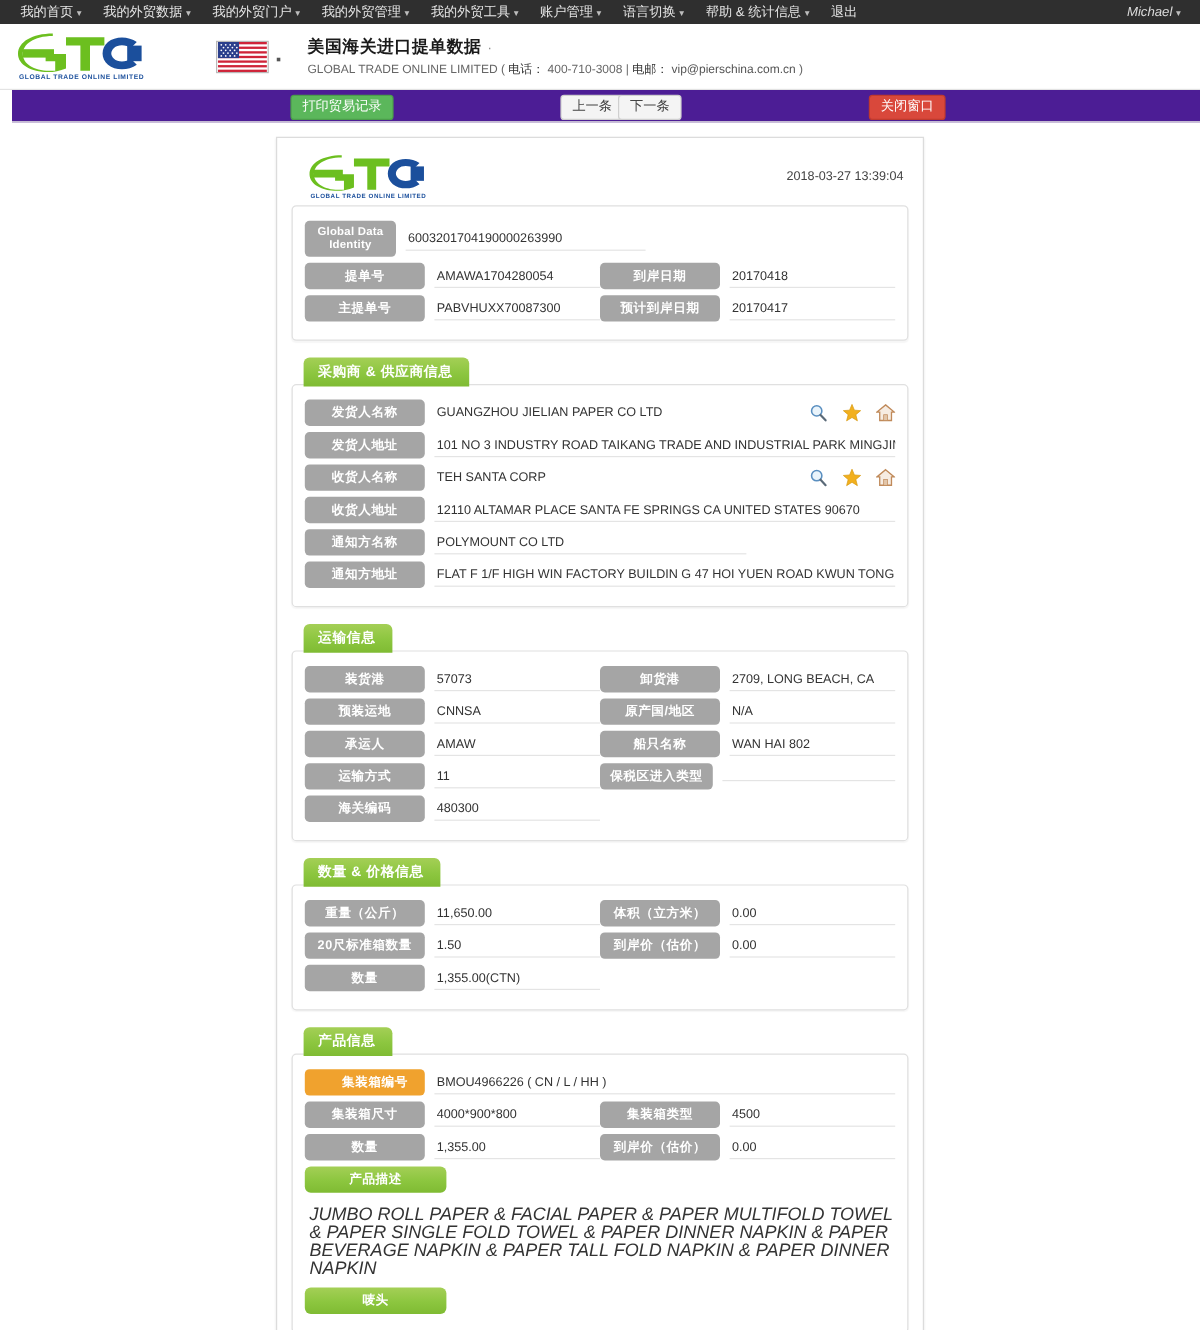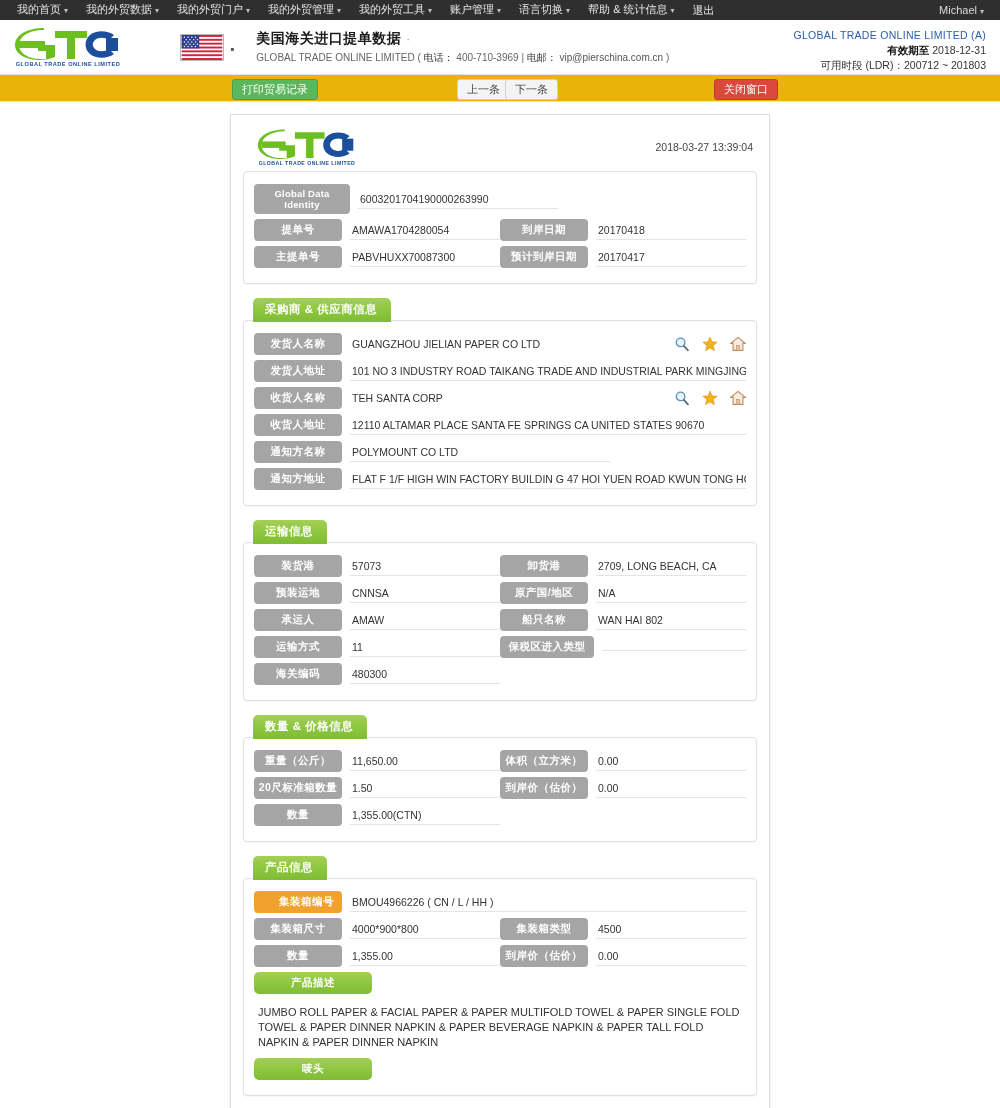--- a/index.html
+++ b/index.html
@@ -16,21 +16,21 @@
   .topnav {
     height: 20px; background: #2f2f2f; color: #e8e8e8;
     display: flex; align-items: center; padding: 0 8px;
     font-size: 11px; white-space: nowrap;
   }
   .topnav .nav-item {
     padding: 16px 9px; color: #e6e6e6; cursor: pointer; line-height: 20px;
   }
   .caret { font-size: 8px; margin-left: 3px; color:#bdbdbd; }
   .topnav .spacer { flex: 1 1 auto; }
-  .topnav .user { padding: 0 8px; font-size: 11px; color:#dcdcdc; }
+  .topnav .user { padding: 0 8px; font-size: 11px; color:#dcdcdc;font-style:italic; }
 
   
   .header {
     height: 55px; border-bottom: 1px solid #e3e3e3;
     display: flex; align-items: center; padding: 0 14px; position: relative;
     background: #fff;
   }
   .logo { width: 108px; height: 42px; display:flex; align-items:center; }
   .flagwrap { margin-left: 58px; display:flex; align-items:center; }
   .flag { width: 44px; height: 27px; border: 1px solid #b9b9b9; }
@@ -47,21 +47,21 @@
     position: absolute; right: 14px; top: 8px; text-align: right; line-height: 15px;
   }
   .acct .a1 { color: #2a5da8; font-size: 10.5px; letter-spacing:.3px; }
   .acct .a2 { font-size: 10.5px; color:#333; }
   .acct .a2 b { color:#111; }
   .acct .a3 { font-size: 10.5px; color:#333; }
 
   
   .actionbar {
     height: 27px; border-bottom: 1px solid #e3e3e3;
-    position: relative; background:#eab308;
+    position: relative; background:#4c1d95;margin-left:10px;
   }
   .btn {
     position:absolute; top:4px; font-size: 11px; border-radius: 3px;
     padding: 3px 9px; line-height: 13px; cursor: pointer; white-space: nowrap;
     border: 1px solid transparent;
   }
   .btn-green { background:#5bb75b; border-color:#4b9d4b; color:#fff; left:232px; }
   .btn-gray  { background:#f4f4f4; border-color:#cfcfcf; color:#444; }
   .btn-prev  { left:457px; }
   .btn-next  { left:505px; }
@@ -92,41 +92,41 @@
     box-shadow: 0 1px 1px rgba(0,0,0,.04);
   }
   .sec-body.plain { border-radius:4px; }
 
   .row { display:flex; align-items:center; margin: 4px 0 5px 0; }
   .cell { display:flex; align-items:center; flex: 1 1 0; min-width:0; }
   .cell.half { flex: 0 0 50%; }
   .cell.full { flex: 1 1 100%; }
 
   .lab {
-    flex: 0 0 auto; width: 88px; text-align:center; color:#fff;
+    flex: 0 0 auto; width: 100px; text-align:center; color:#fff;
     font-size: 10.5px; font-weight: bold; padding: 4px 2px;
     border-radius: 4px; background:#a5a5a5; letter-spacing:.5px;
   }
   .lab.wide { width: 92px; }
-  .lab.gdi { width: 96px; font-size: 9.5px; font-weight:bold; letter-spacing:.2px;}
+  .lab.gdi { width: 76px; font-size: 9.5px; font-weight:bold; letter-spacing:.2px;}
   .lab.orange { background:#f0a22e;padding-left:19px; }
   .lab.green {
     background: linear-gradient(to bottom, #a4cf56 0%, #8cc63f 55%, #7fbb33 100%);
     width: 118px; border-radius:5px;
   }
   .val {
     flex: 1 1 auto; min-width:0; margin-left: 8px; font-size: 10.5px; color:#333;
     border-bottom: 1px solid #e4e4e4; padding: 3px 2px 3px 2px;
     white-space: nowrap; overflow: hidden; text-overflow: clip;
   }
   .iconset { flex: 0 0 auto; display:flex; align-items:center; gap:12px; padding-left:8px; }
   .ic { width: 16px; height:16px; display:inline-block; }
 
   .freetext {
-    font-size: 11px; color:#333; line-height: 15px; padding: 6px 2px 4px 4px;
+    font-size: 15px; color:#333; line-height: 15px; padding: 6px 2px 4px 4px; font-style: italic;
   }
 </style>
 </head>
 <body>
 
 <div id="page">
 
   <div class="topnav">
     <span class="nav-item"><span>我的首页</span><span class="caret">▾</span></span>
     <span class="nav-item"><span>我的外贸数据</span><span class="caret">▾</span></span>
@@ -195,33 +195,28 @@
       </svg>
       <span class="flag-dot">▪</span>
     </div>
 
     <div class="title-block">
       <div class="t1"><span>美国海关进口提单数据</span><span class="dot">·</span></div>
       <div class="t2">
         <span>GLOBAL TRADE ONLINE LIMITED</span>
         <span>(</span>
         <span class="lbl">电话：</span>
-        <span>400-710-3969</span>
+        <span>400-710-3008</span>
         <span>|</span>
         <span class="lbl">电邮：</span>
         <span class="mail">vip@pierschina.com.cn</span>
         <span>)</span>
       </div>
     </div>
 
-    <div class="acct">
-      <div class="a1">GLOBAL TRADE ONLINE LIMITED (A)</div>
-      <div class="a2"><b>有效期至</b> <span>2018-12-31</span></div>
-      <div class="a3"><span>可用时段 (LDR)：</span><span>200712 ~ 201803</span></div>
-    </div>
   </div>
 
   <div class="actionbar">
     <span class="btn btn-green">打印贸易记录</span>
     <span class="btn btn-gray btn-prev">上一条</span>
     <span class="btn btn-gray btn-next">下一条</span>
     <span class="btn btn-red">关闭窗口</span>
   </div>
 
   <div class="docwrap">

